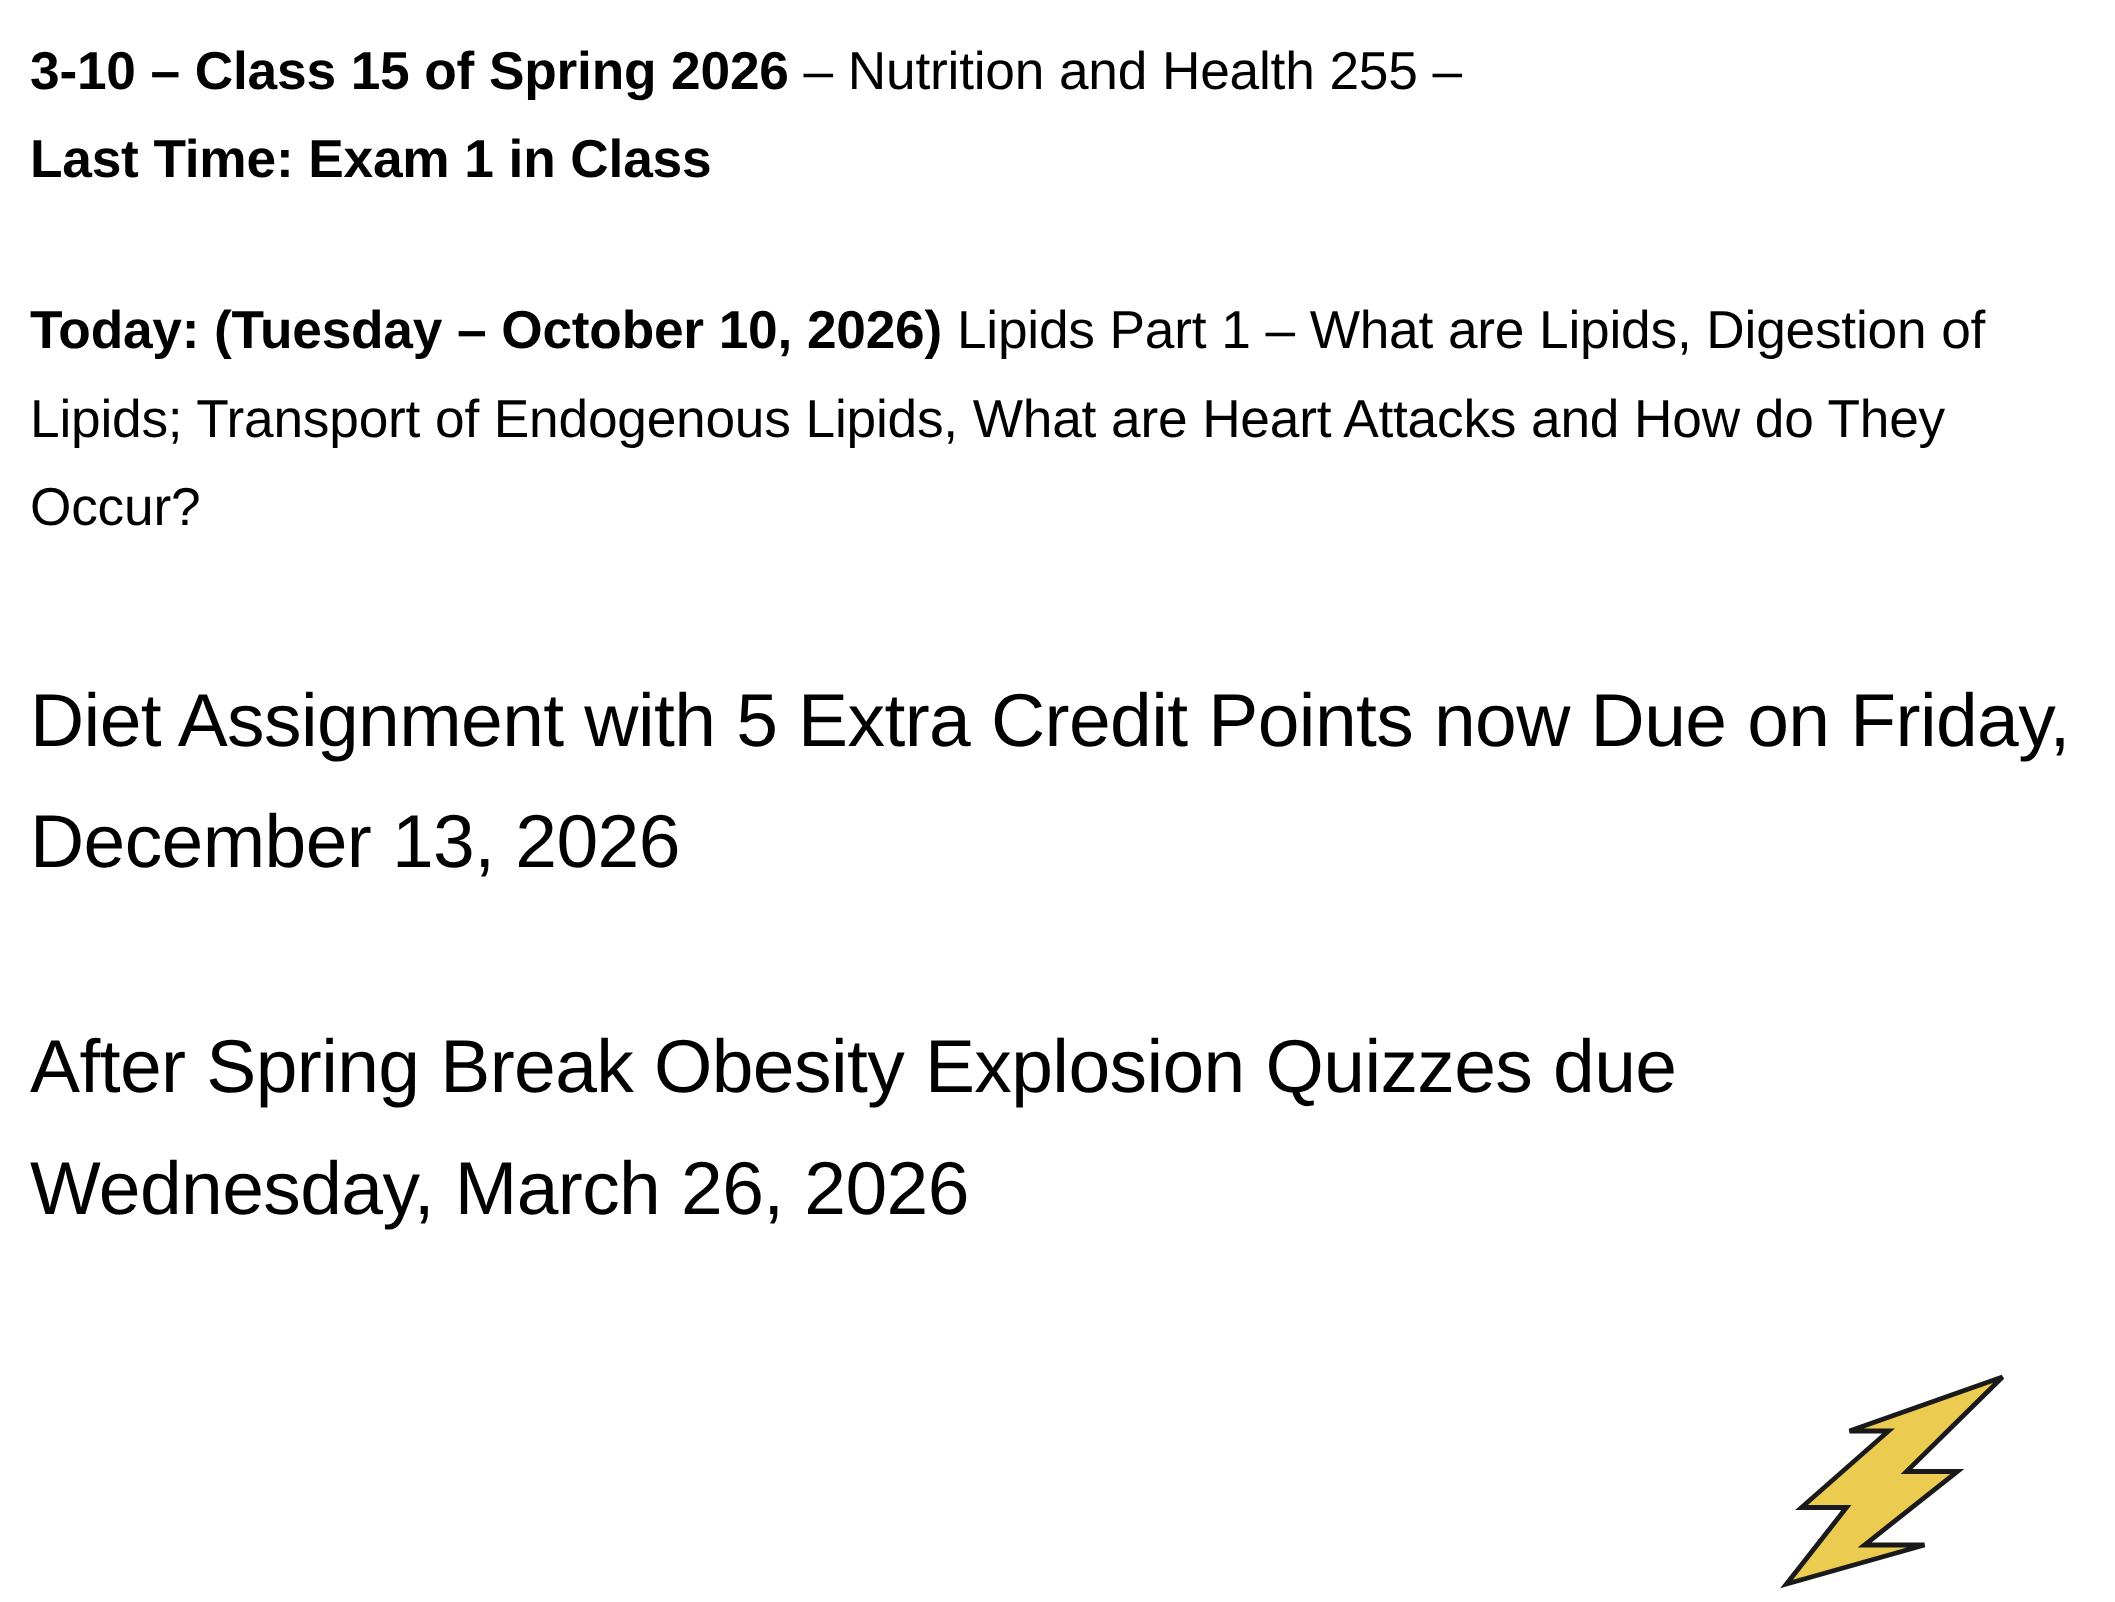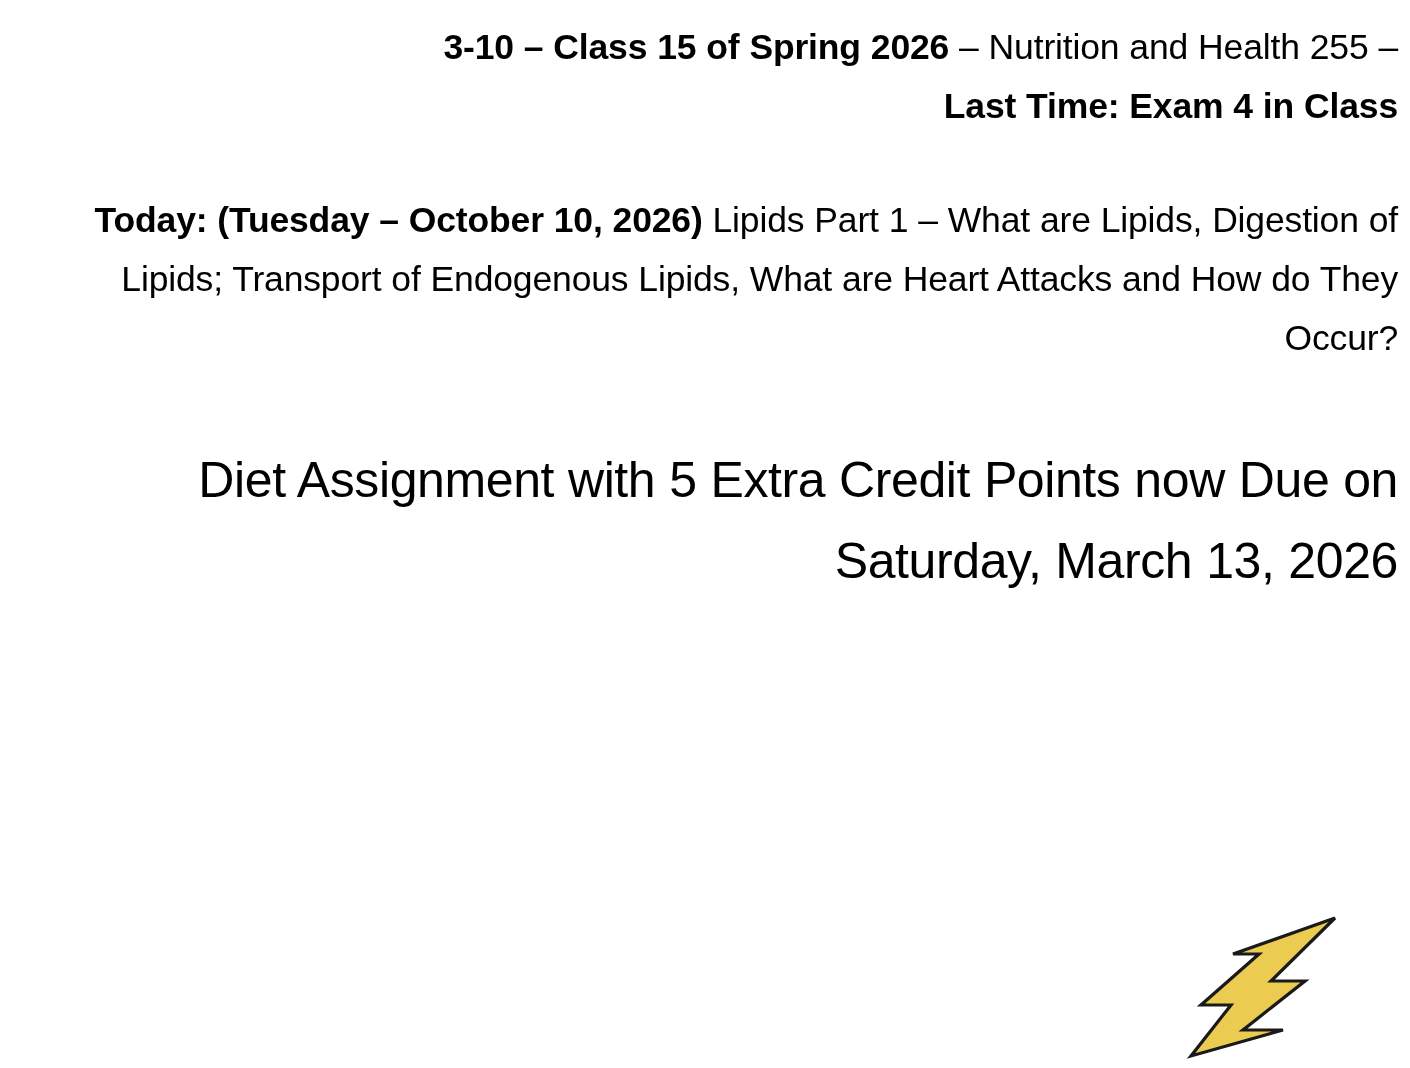--- a/index.html
+++ b/index.html
@@ -12,21 +12,20 @@
     font-family: "Liberation Sans", "DejaVu Sans", sans-serif;
     color: #000000;
   }
   .slide {
     position: relative;
     width: 1410px;
     height: 1068px;
     background: #ffffff;
     overflow: hidden;
     box-sizing: border-box;
-    text-align: right;
   }
   .content {
     position: absolute;
     left: 20px;
     top: 18px;
     width: 1378px;
   }
 
   
   .para-small {
@@ -62,35 +61,36 @@
   .bolt svg { display: block; width: 100%; height: 100%; }
 </style>
 </head>
 <body>
 
 <div class="slide" style="background: rgb(255, 255, 255); color: rgb(0, 0, 0);">
   <div class="content">
 
     <div class="para-small">
       <span class="b">3-10 – Class 15 of Spring 2026</span><span> – Nutrition and Health 255 –</span><br>
-      <span class="b">Last Time:  Exam 4 in Class</span>
+      <span class="b">Last Time:  Exam 1 in Class</span>
     </div>
 
     <div class="spacer-small"></div>
 
     <div class="para-small">
       <span class="b">Today: (Tuesday – October 10, 2026)</span><span> Lipids Part 1 – What are Lipids, Digestion of Lipids; Transport of Endogenous Lipids, What are Heart Attacks and How do They Occur?</span>
     </div>
 
     <div class="spacer-mid"></div>
 
-    <div class="para-large">Diet Assignment with 5 Extra Credit Points now Due on Saturday, March 13, 2026</div>
+    <div class="para-large">Diet Assignment with 5 Extra Credit Points now Due on Friday, December 13, 2026</div>
 
     <div class="spacer-mid2"></div>
 
+    <div class="para-large">After Spring Break Obesity Explosion Quizzes due Wednesday, March 26, 2026</div>
 
   </div>
 
   <div class="bolt">
     <svg viewBox="0 0 165 152" xmlns="http://www.w3.org/2000/svg" aria-hidden="true">
       <polygon id="bolt-shape" points="152,10 88,73 122,73 60,122 100,122 8,148 48,97 18,97 76,46 50,46" fill="#EBCC51" stroke="#1A1A1A" stroke-width="3.2" stroke-linejoin="miter"></polygon>
     </svg>
   </div>
 </div>
 

